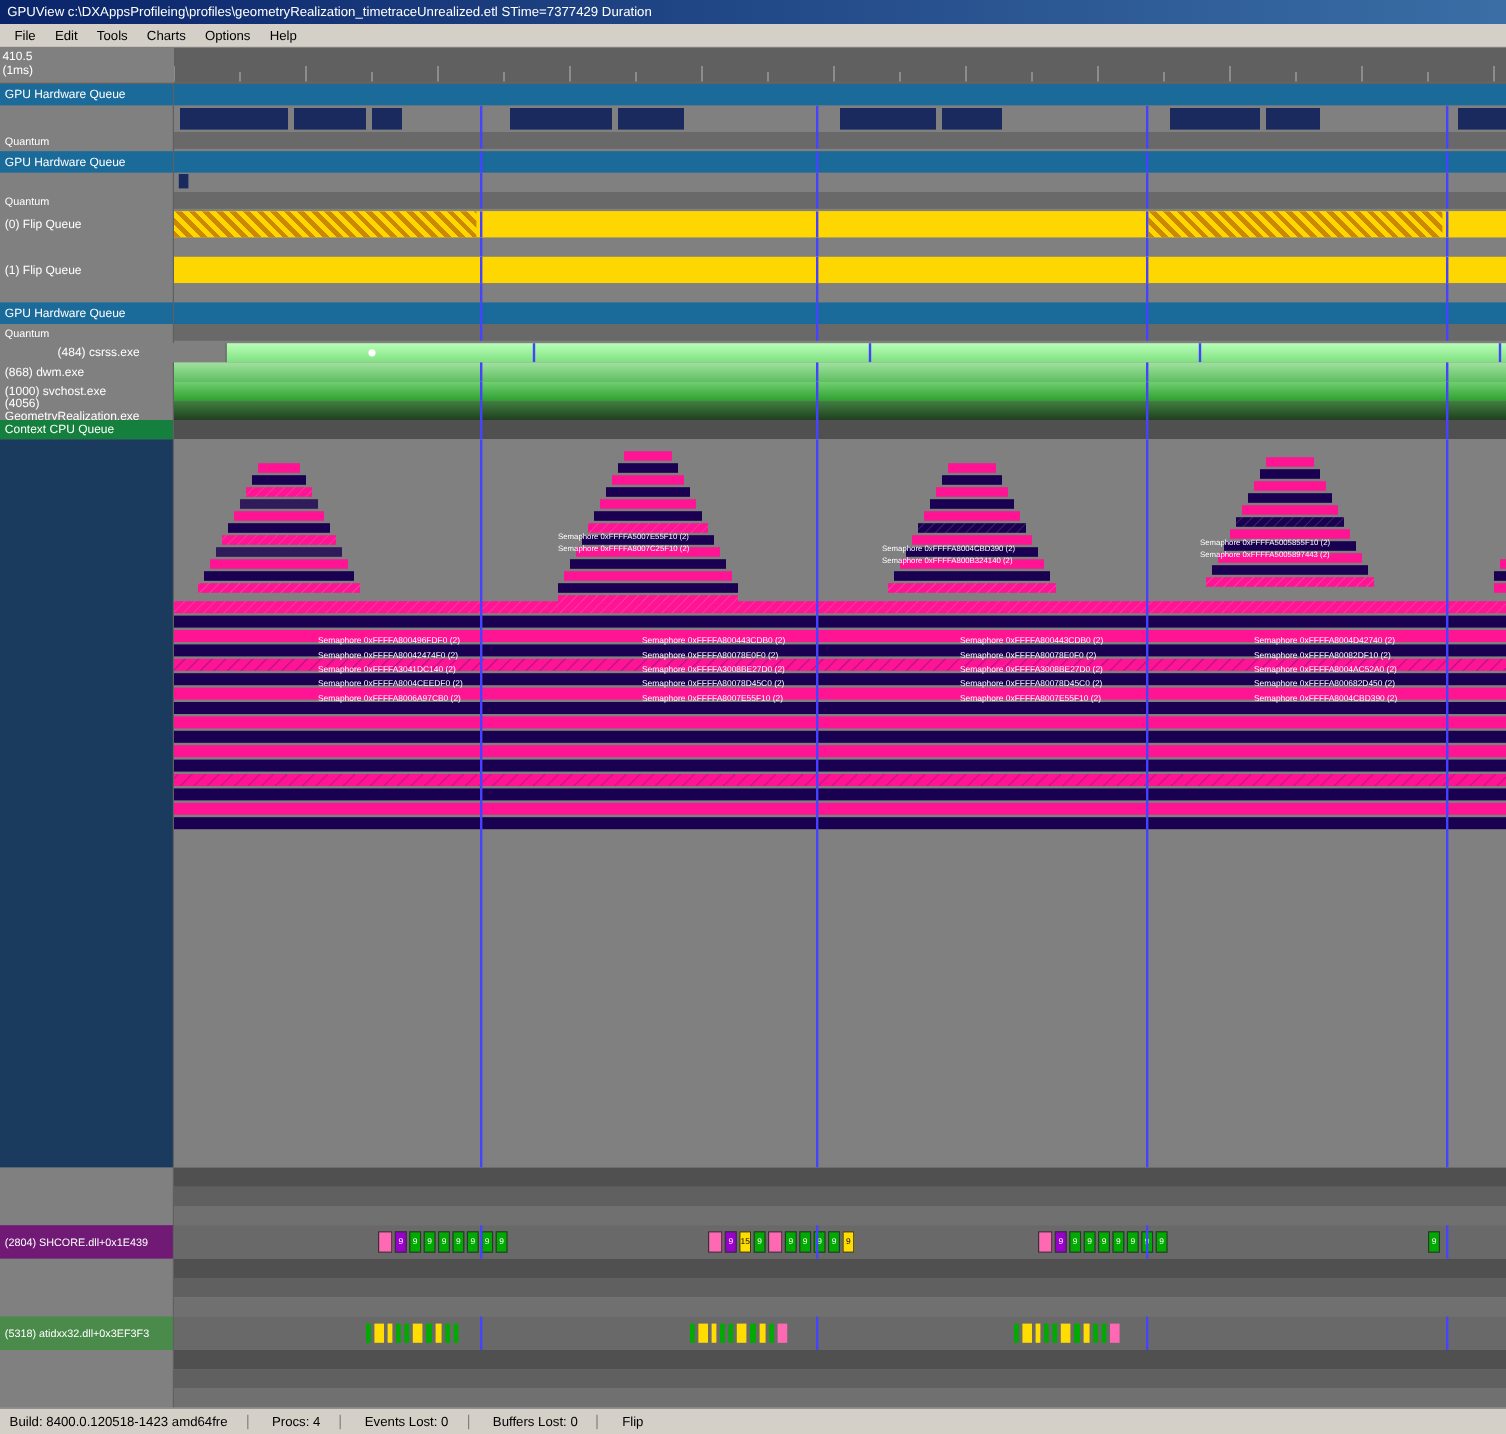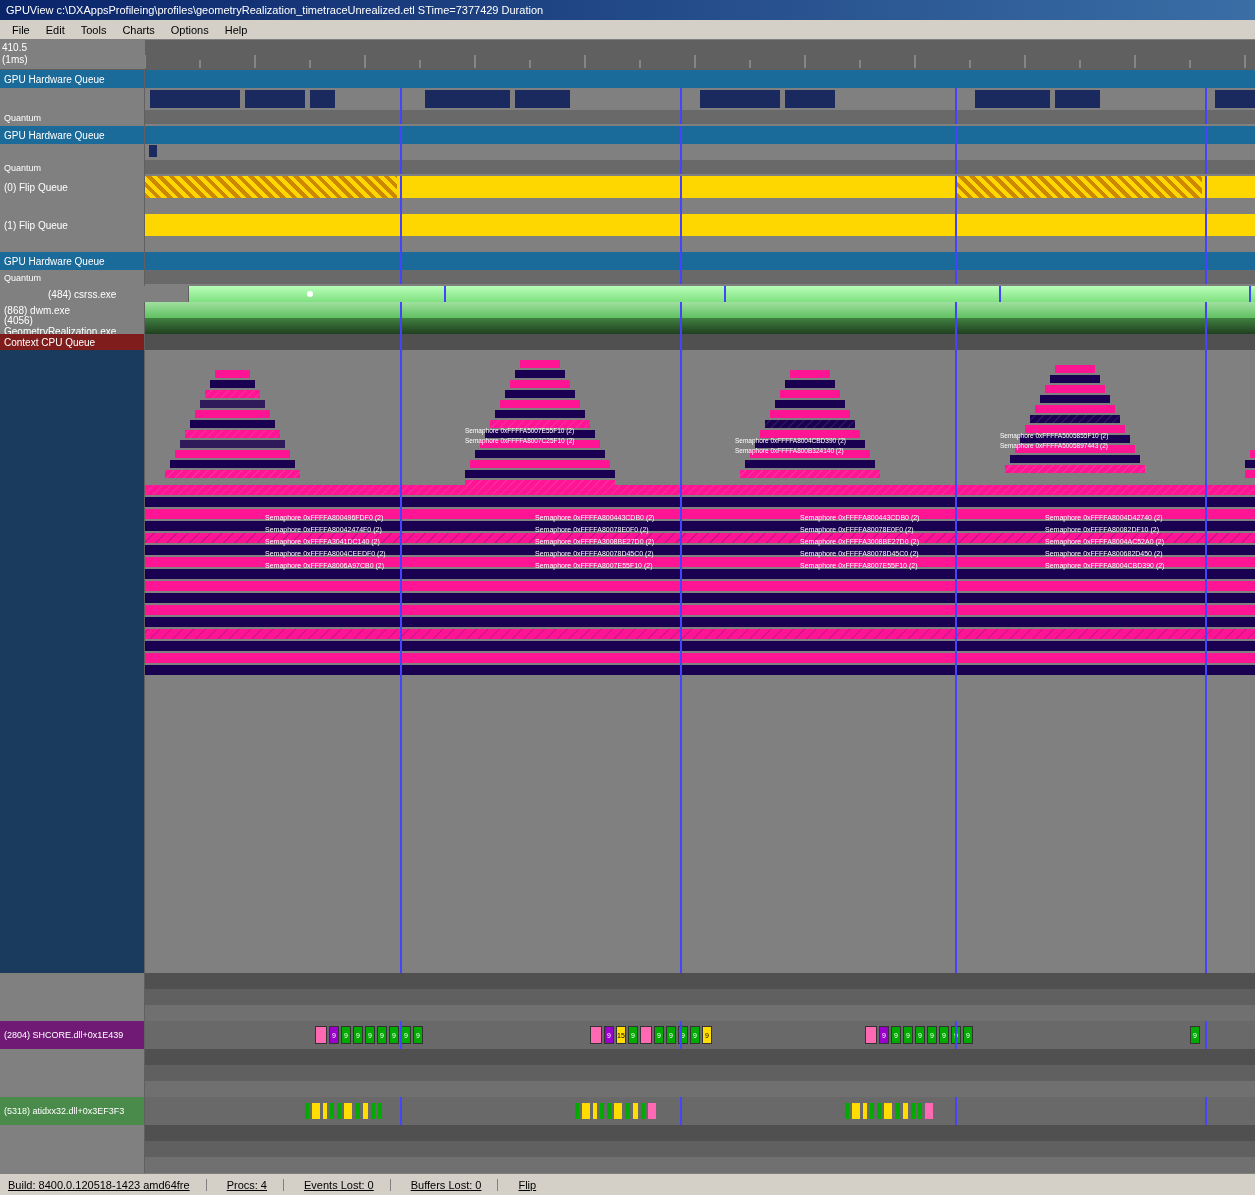--- a/index.html
+++ b/index.html
@@ -146,21 +146,20 @@
 
     #status-bar {
       height: 22px;
       background: #d4d0c8;
       border-top: 1px solid #808080;
       display: flex;
       align-items: center;
       padding: 0 8px;
       font-size: 11px;
       gap: 20px;
-      text-decoration: underline;
     }
     .status-segment {
       border-right: 1px solid #808080;
       padding-right: 16px;
     }
   </style>
 </head>
 <body>
 
 <div id="title-bar">
@@ -365,33 +364,42 @@
   <div class="track-row" style="height:15px;">
     <div class="cpu-proc-label" style="background:#808080;">(868) dwm.exe</div>
     <div class="cpu-proc-content" style="background:linear-gradient(to bottom, #a0e0a0, #60c060);position:relative;">
       <div style="position:absolute;left:255px;top:0;width:2px;height:100%;background:#4444ff;"></div>
       <div style="position:absolute;left:535px;top:0;width:2px;height:100%;background:#4444ff;"></div>
       <div style="position:absolute;left:810px;top:0;width:2px;height:100%;background:#4444ff;"></div>
       <div style="position:absolute;left:1060px;top:0;width:2px;height:100%;background:#4444ff;"></div>
     </div>
   </div>
 
+  <div class="track-row" style="height:15px;">
+    <div class="cpu-proc-label" style="background:#808080;">(1000) svchost.exe</div>
+    <div class="cpu-proc-content" style="background:linear-gradient(to bottom, #70d070, #30a030);position:relative;">
+      <div style="position:absolute;left:255px;top:0;width:2px;height:100%;background:#4444ff;"></div>
+      <div style="position:absolute;left:535px;top:0;width:2px;height:100%;background:#4444ff;"></div>
+      <div style="position:absolute;left:810px;top:0;width:2px;height:100%;background:#4444ff;"></div>
+      <div style="position:absolute;left:1060px;top:0;width:2px;height:100%;background:#4444ff;"></div>
+    </div>
+  </div>
 
   <div class="track-row" style="height:15px;justify-content:flex-end;">
     <div class="cpu-proc-label" style="background:#808080;">(4056) GeometryRealization.exe</div>
     <div class="cpu-proc-content" style="background:linear-gradient(to bottom, #408040, #204020);position:relative;">
       <div style="position:absolute;left:255px;top:0;width:2px;height:100%;background:#4444ff;"></div>
       <div style="position:absolute;left:535px;top:0;width:2px;height:100%;background:#4444ff;"></div>
       <div style="position:absolute;left:810px;top:0;width:2px;height:100%;background:#4444ff;"></div>
       <div style="position:absolute;left:1060px;top:0;width:2px;height:100%;background:#4444ff;"></div>
     </div>
   </div>
 
   <div class="track-row" style="height:15px;">
-    <div class="cpu-proc-label" style="background:#7f1d1d;">Context CPU Queue</div>
+    <div class="cpu-proc-label" style="background:#15803d;">Context CPU Queue</div>
     <div class="cpu-proc-content" style="background:#505050;position:relative;">
       <div style="position:absolute;left:255px;top:0;width:2px;height:100%;background:#4444ff;"></div>
       <div style="position:absolute;left:535px;top:0;width:2px;height:100%;background:#4444ff;"></div>
       <div style="position:absolute;left:810px;top:0;width:2px;height:100%;background:#4444ff;"></div>
       <div style="position:absolute;left:1060px;top:0;width:2px;height:100%;background:#4444ff;"></div>
     </div>
   </div>
 
   <div id="gpu-viz-area" style="display:flex;height:340px;flex-shrink:0;">
     <div id="gpu-viz-label" style="width:145px;min-width:145px;background:#1a3a5e;border-right:1px solid #606060;">

